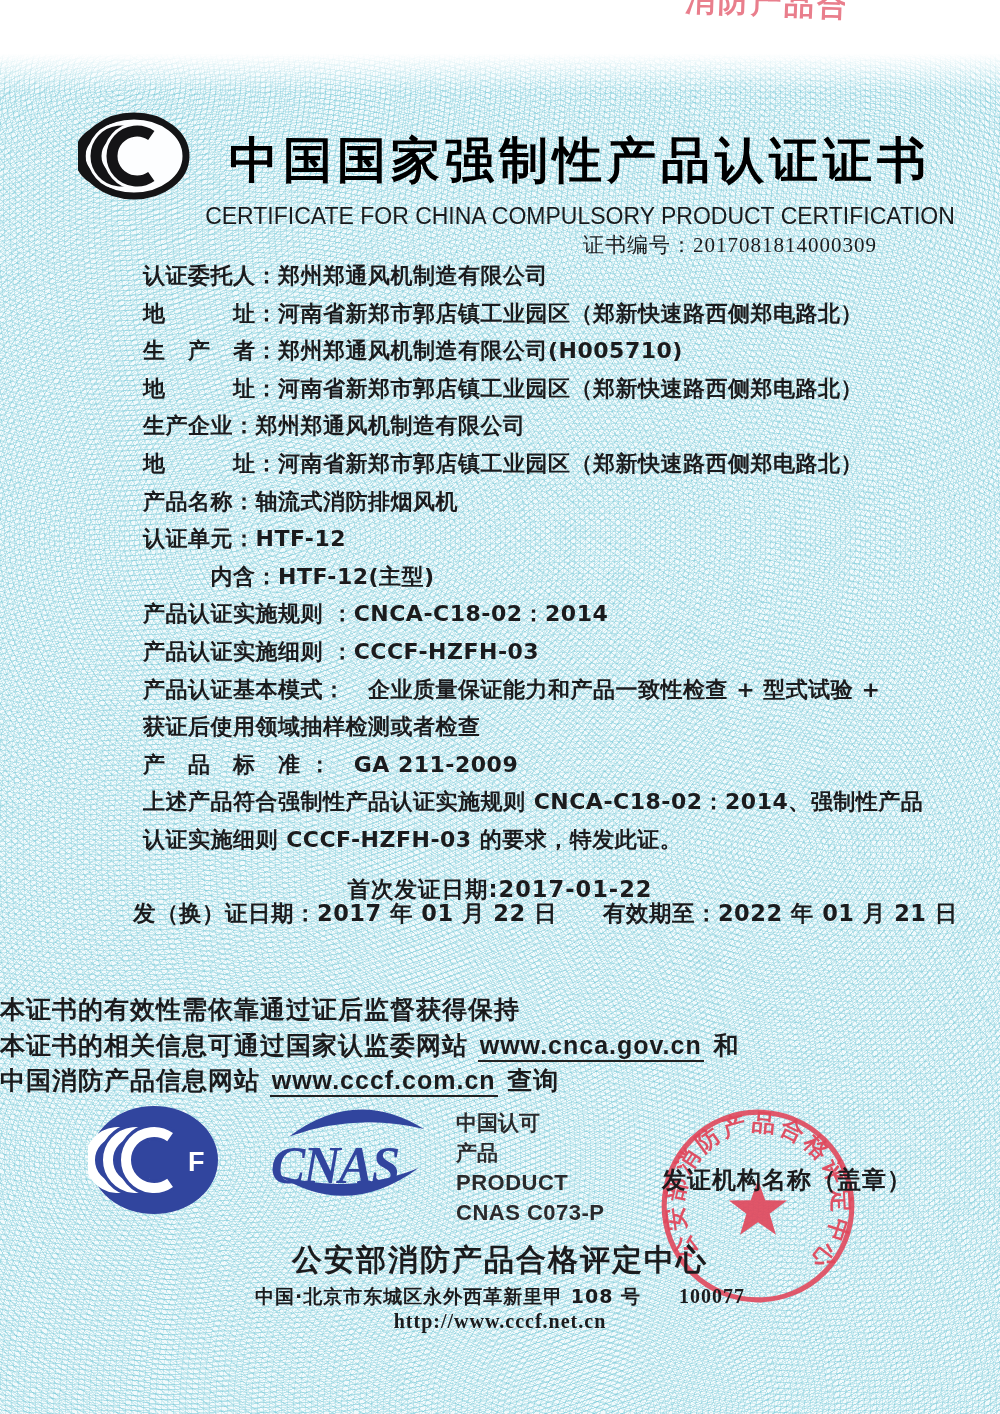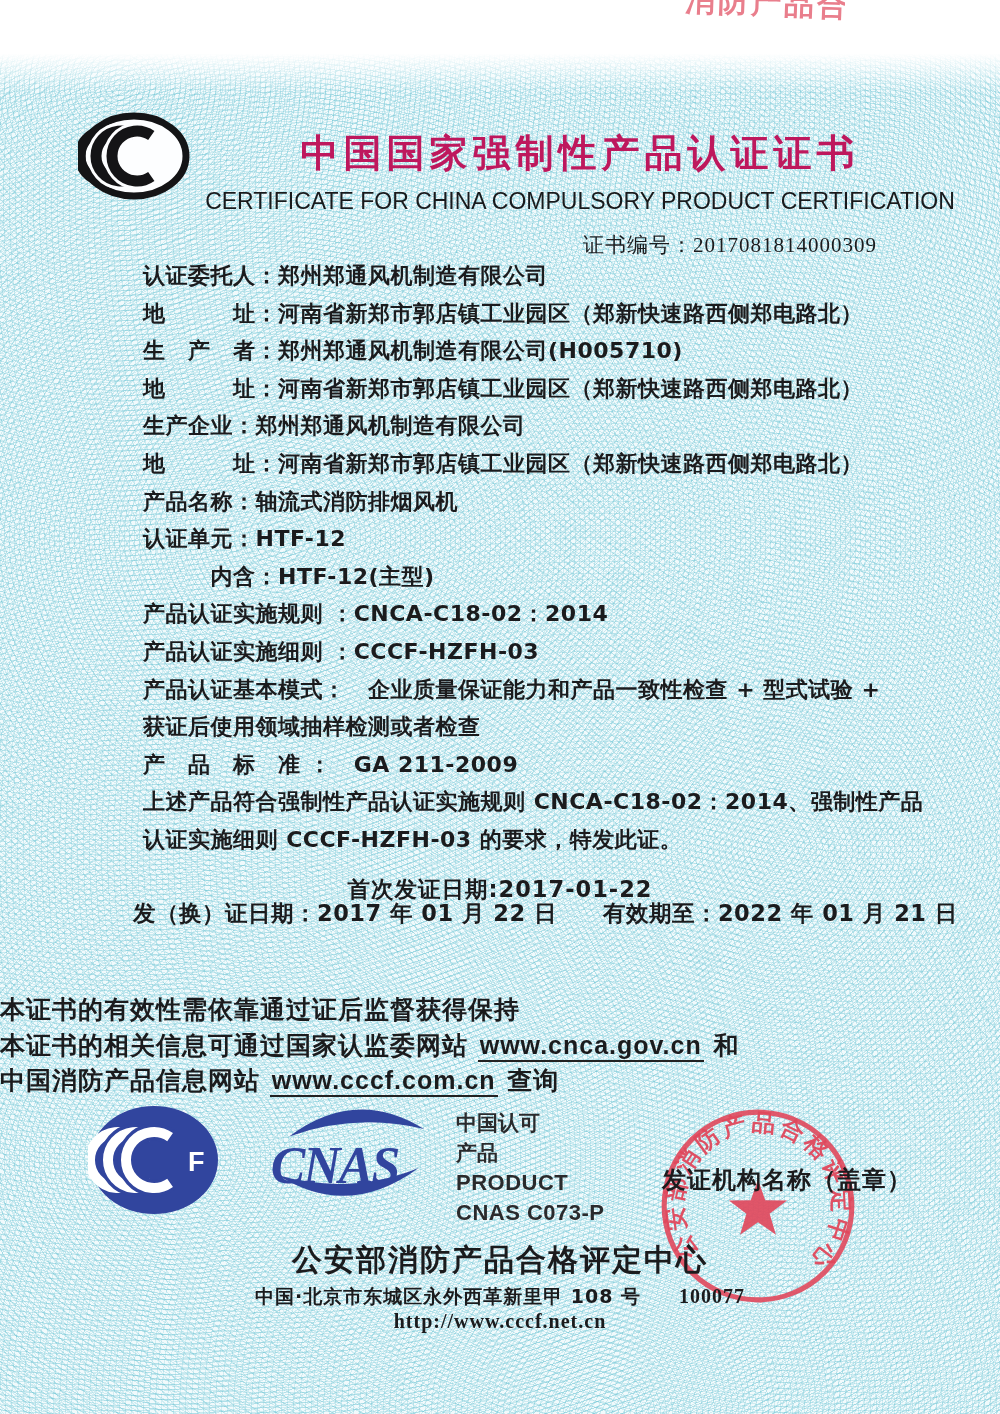--- a/index.html
+++ b/index.html
@@ -30,21 +30,21 @@
 
   .top-fragment{left:685px;top:0;width:160px;height:34px;overflow:hidden;z-index:3;}
   .top-fragment span{
     display:block;position:relative;top:-17px;transform:rotate(2deg);
     color:#e0485c;opacity:.7;font-size:30px;font-weight:700;letter-spacing:3px;white-space:nowrap;
   }
 
   .ccc-logo{left:78px;top:112px;width:112px;height:88px;}
 
   .title-block{left:200px;right:40px;top:128px;text-align:center;}
-  .cert-title{font-size:38px;font-weight:700;letter-spacing:5px;color:#be185d;white-space:nowrap;}
+  .cert-title{font-size:49px;font-weight:700;letter-spacing:5px;color:#000000;white-space:nowrap;}
   .cert-subtitle{margin-top:9px;font-size:23px;font-weight:500;letter-spacing:0px;color:#191a1c;
     font-family:"Liberation Sans","DejaVu Sans",sans-serif;white-space:nowrap;text-align:center;}
 
   .cert-no{left:583px;top:231px;font-size:21px;font-weight:400;
     font-family:"Liberation Serif","DejaVu Serif",serif;letter-spacing:1px;white-space:nowrap;}
 
   .body-lines{left:143px;top:257px;width:800px;font-size:22px;font-weight:600;}
   .body-lines .line{height:37.6px;line-height:37.6px;white-space:nowrap;letter-spacing:.5px;}
 
   .first-issue{left:0;right:0;top:874px;text-align:center;font-size:22.5px;font-weight:700;letter-spacing:1px;}

